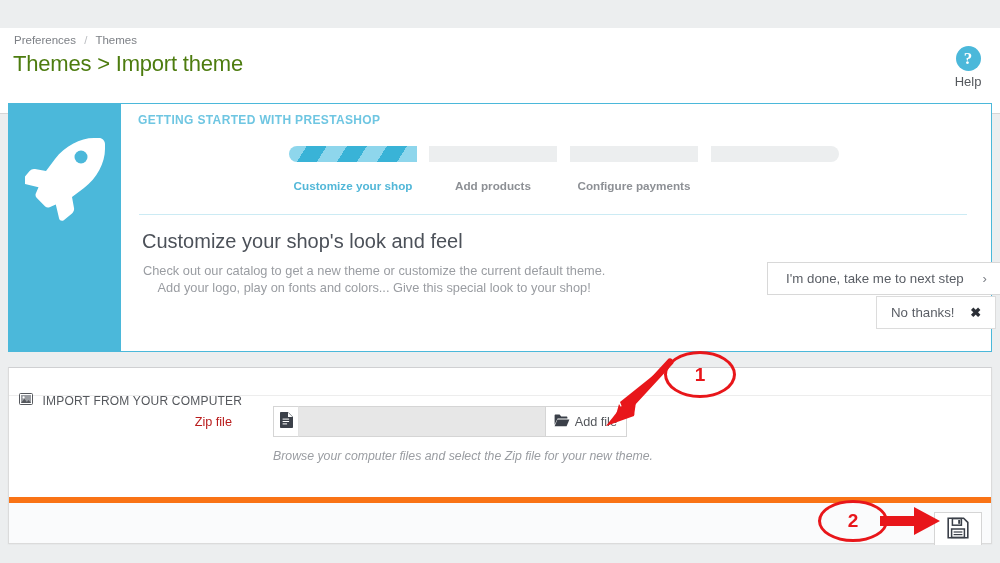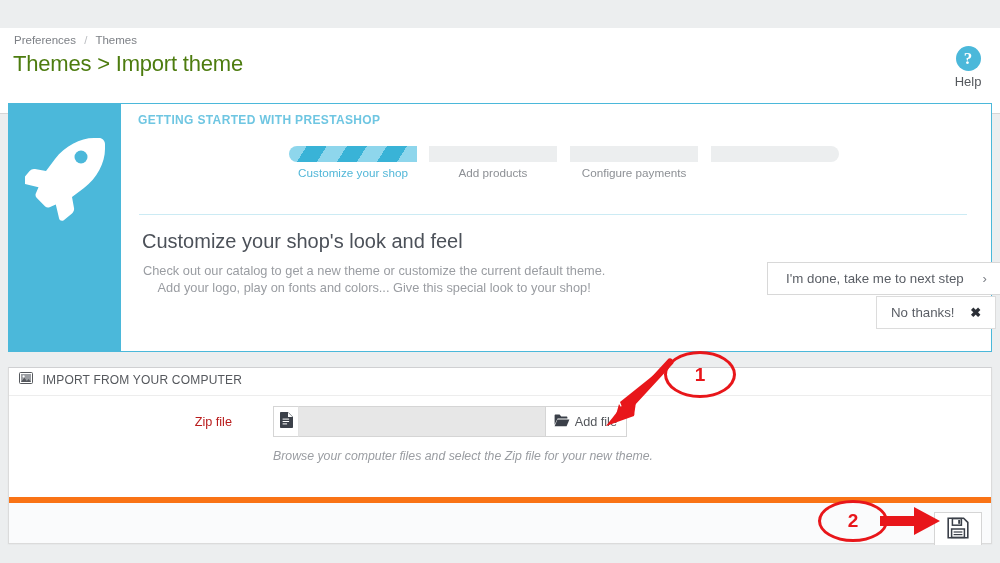--- a/index.html
+++ b/index.html
@@ -78,22 +78,22 @@
     background-image: repeating-linear-gradient(
       -58deg,
       #8ed6ec 0px, #8ed6ec 17px,
       #39b3d7 17px, #39b3d7 34px
     );
   }
   .step.last .bar {
     border-top-right-radius: 9px; border-bottom-right-radius: 9px;
   }
   .step .label {
-    margin-top: 4px; text-align: center;
-    font-size: 11.7px; color: #8d9095; line-height: 14px;
+    margin-top: 17px; text-align: center;
+    font-size: 11.7px; color: #8d9095; line-height: 14px; font-weight: bold;
   }
   .step.first .label { color: #52b7d8; }
 
   .gs-divider {
     position: absolute; left: 18px; right: 24px; top: 110px;
     height: 1px; background: #ccebf4;
   }
 
   .gs-heading {
     position: absolute; left: 21px; top: 126px;
@@ -126,21 +126,21 @@
   .import-panel {
     position: absolute; left: 8px; top: 367px; width: 984px; height: 177px;
     background: #ffffff;
     border: 1px solid #dbdbdb;
     border-top: 1px solid #cfd0d2;
     box-shadow: 0 1px 2px rgba(0,0,0,0.04);
   }
   .panel-head {
     position: absolute; left: 0; top: 0; width: 100%; height: 28px;
     border-bottom: 1px solid #ededed;
-    padding: 2px 0 0 10px;
+    padding: 23px 0 0 10px;
   }
   .panel-head .ttl {
     font-size: 12px; color: #55585d; letter-spacing: 0.2px;
     display: inline-block; vertical-align: middle;
   }
   .pic-icon {
     display: inline-block; vertical-align: middle; margin-right: 5px;
     position: relative; top: -1px;
   }
 

